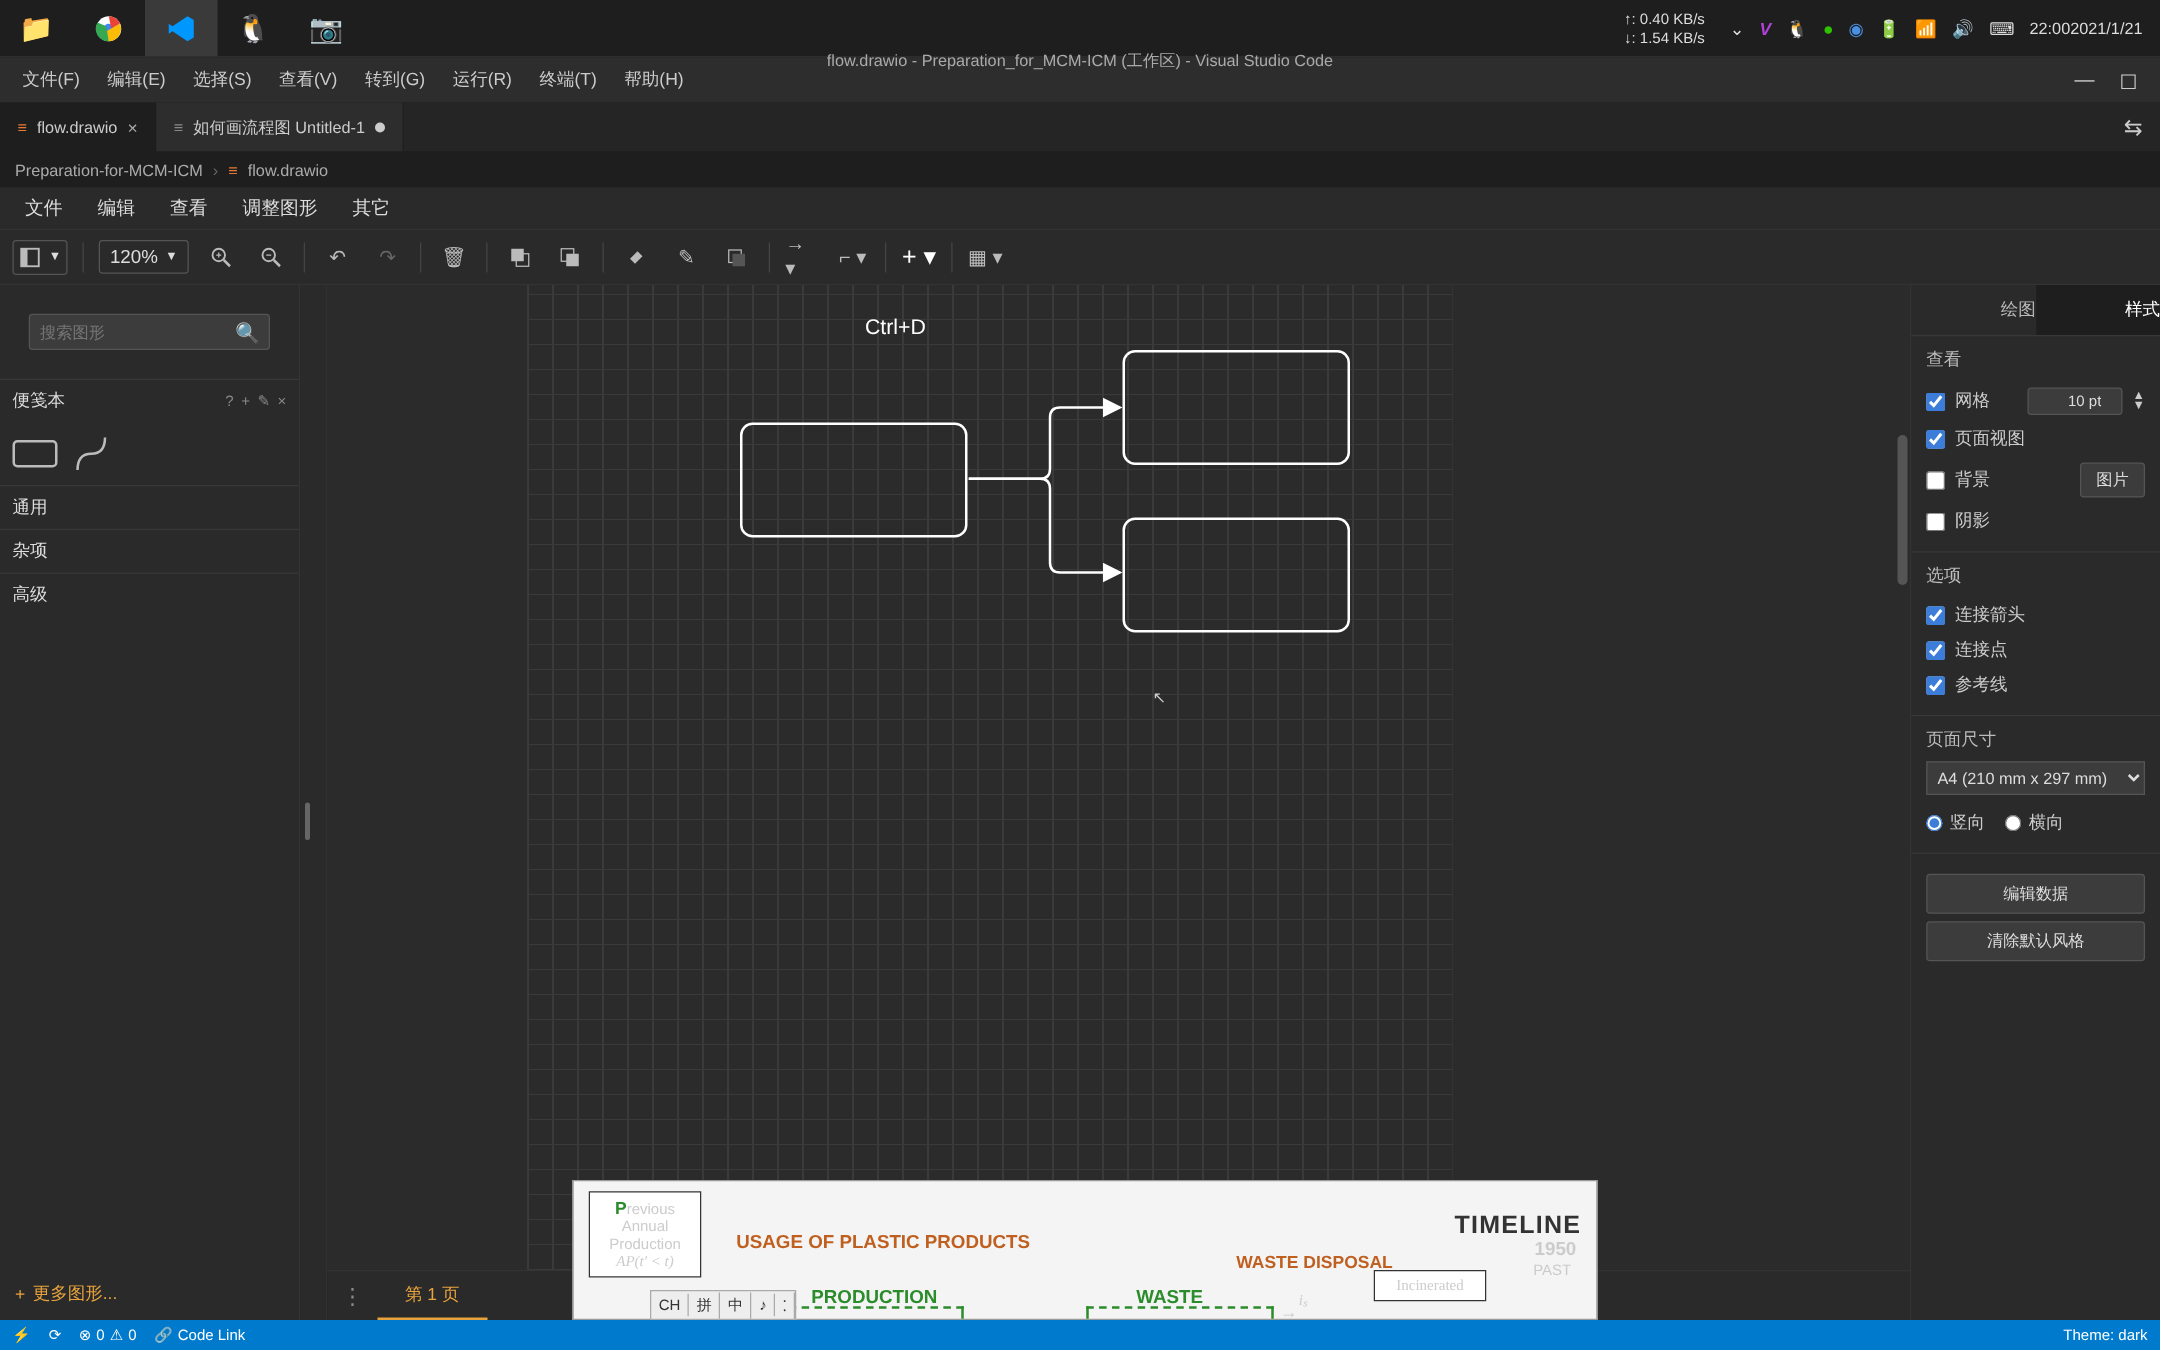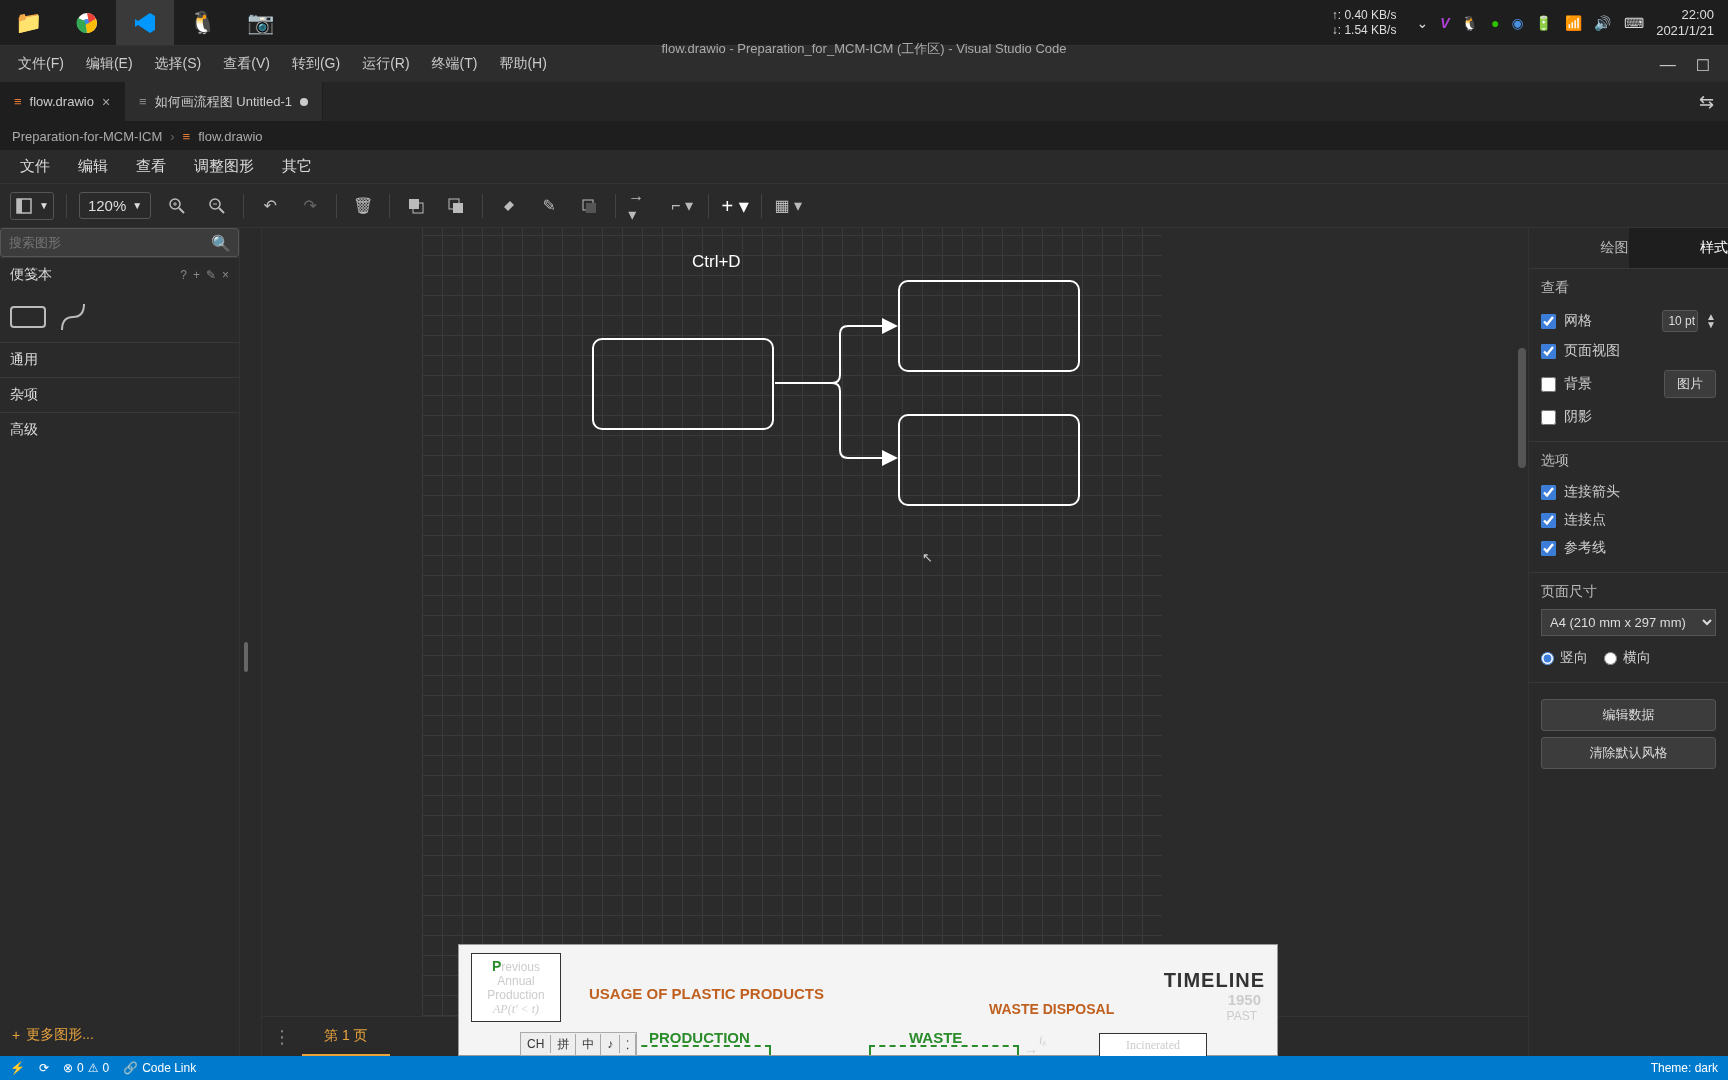--- a/index.html
+++ b/index.html
@@ -6,21 +6,21 @@
 body { background: #1e1e1e; color: #ccc; width: 1728px; height: 1080px; overflow: hidden; position: relative; }
 
 
 .taskbar { height: 46px; background: #1e1e1e; display: flex; align-items: center; justify-content: space-between; border-bottom: 1px solid #333; }
 .taskbar-left { display: flex; height: 100%; }
 .taskbar-icon { width: 58px; height: 100%; display: flex; align-items: center; justify-content: center; font-size: 22px; }
 .taskbar-icon.active { background: #3a3a3a; }
 .taskbar-right { display: flex; align-items: center; gap: 12px; padding-right: 14px; font-size: 12px; color: #ddd; }
 .net-stats { display: flex; flex-direction: column; font-size: 12px; line-height: 1.2; margin-right: 8px;}
 .tray-icon { font-size: 14px; color: #ddd; }
-.datetime { display: flex; flex-direction: column; align-items: flex-end; font-size: 13px; line-height: 1.2; }
+.datetime { display: flex; flex-direction: row; align-items: flex-end; font-size: 13px; line-height: 1.2; }
 
 
 .menubar { height: 36px; background: #2d2d2d; display: flex; align-items: center; padding: 0 8px; gap: 2px; }
 .menu-item { padding: 4px 10px; font-size: 14px; color: #ccc; cursor: pointer; }
 .title-center { position: absolute; left: 50%; transform: translateX(-50%); font-size: 13px; color: #aaa; top: 40px;}
 .window-controls { position: absolute; right: 0; top: 48px; display: flex; gap: 20px; padding: 8px 18px; color: #ccc;}
 
 
 .tabbar { height: 40px; background: #252526; display: flex; align-items: stretch; border-bottom: 1px solid #1e1e1e; }
 .tab { display: flex; align-items: center; padding: 0 14px; gap: 8px; font-size: 13px; color: #ccc; background: #2d2d2d; border-right: 1px solid #1e1e1e; }
@@ -41,21 +41,21 @@
 
 .toolbar { height: 44px; background: #2a2a2a; display: flex; align-items: center; padding: 0 10px; gap: 12px; border-bottom: 1px solid #333; }
 .tool-btn { width: 28px; height: 28px; display: flex; align-items: center; justify-content: center; color: #bbb; font-size: 16px; }
 .tool-sep { width: 1px; height: 24px; background: #444; }
 .zoom-sel { font-size: 15px; color: #ddd; display: flex; align-items: center; gap: 6px; padding: 4px 8px; border: 1px solid #555; border-radius: 3px;}
 .sidebar-sel { font-size: 15px; color: #ddd; display: flex; align-items: center; gap: 6px; padding: 4px 4px; border: 1px solid #555; border-radius: 3px;}
 
 
 .main { display: flex; height: calc(100% - 228px - 24px); }
 .left-panel { width: 240px; background: #2a2a2a; border-right: 1px solid #333; display: flex; flex-direction: column; }
-.search-box { margin: 0; }
+.search-box { margin: 23px; }
 .search-box input { width: 100%; padding: 6px 28px 6px 8px; background: #3c3c3c; border: 1px solid #555; color: #ccc; font-size: 13px; border-radius: 3px;}
 .search-wrap { position: relative; }
 .search-wrap .sicon { position: absolute; right: 8px; top: 6px; color: #888; }
 .shape-group { padding: 8px 10px; font-size: 14px; color: #ddd; display: flex; justify-content: space-between; align-items: center; border-top: 1px solid #383838;}
 .shape-group .controls { display: flex; gap: 6px; font-size: 12px; color: #888;}
 .shape-palette { padding: 10px; display: flex; gap: 14px; align-items: center; }
 .shape-rect { width: 36px; height: 22px; border: 2px solid #bbb; border-radius: 4px; background: transparent;}
 .shape-curve { width: 26px; height: 30px; position: relative; }
 .more-shapes { margin-top: auto; padding: 12px; color: #e8a33d; font-size: 14px; display: flex; align-items: center; gap: 6px;}
 
@@ -80,21 +80,21 @@
 
 .right-panel { width: 200px; background: #2a2a2a; border-left: 1px solid #333; display: flex; flex-direction: column; font-size: 14px; }
 .rp-tabs { display: flex; height: 40px; }
 .rp-tab { flex: 1; display: flex; align-items: center; justify-content: flex-end; color: #bbb; }
 .rp-tab.active { background: #1e1e1e; color: #fff; }
 .rp-section { padding: 10px 12px; border-top: 1px solid #383838; }
 .rp-title { color: #bbb; margin-bottom: 8px; }
 .rp-row { display: flex; align-items: center; gap: 8px; padding: 5px 0; color: #ccc; }
 .rp-row input[type=checkbox] { width: 15px; height: 15px; accent-color: #3b7dd8; }
 .rp-row input[type=radio] { accent-color: #3b7dd8; }
-.rp-input { background: #3c3c3c; border: 1px solid #555; color: #ddd; padding: 3px 2px; font-size: 12px; width: 36px; text-align: right; border-radius: 3px;}
+.rp-input { background: #3c3c3c; border: 1px solid #555; color: #ddd; padding: 3px 16px; font-size: 12px; width: 76px; text-align: right; border-radius: 3px;}
 .rp-btn { background: #3c3c3c; border: 1px solid #555; color: #ddd; padding: 4px 12px; font-size: 13px; border-radius: 3px;}
 .rp-select { width: 100%; background: #3c3c3c; border: 1px solid #555; color: #ddd; padding: 4px; font-size: 13px;}
 .rp-fullbtn { width: 100%; background: #3c3c3c; border: 1px solid #555; color: #ddd; padding: 6px; font-size: 13px; border-radius: 3px; margin-top: 6px;}
 
 
 .overlay-img { position: absolute; left: 458px; bottom: 24px; width: 820px; height: 112px; background: #f4f4f4; border: 1px solid #999; display: flex; font-size: 12px;}
 .ov-box { border: 1px solid #333; background: #fff; border-radius: 0; padding: 4px 8px; position: absolute; text-align: center; font-family: serif;}
 .ov-title { font-weight: bold; position: absolute; }
 .ime-bar { position: absolute; left: 520px; bottom: 24px; height: 24px; background: #eee; border: 1px solid #aaa; display: flex; align-items: center; font-size: 12px; color: #333; z-index: 5;}
 .ime-cell { padding: 2px 6px; border-right: 1px solid #aaa;}
@@ -412,21 +412,21 @@
     <div style="font-style:italic;font-family:serif">AP(t' &lt; t)</div>
   </div>
   <div class="ov-title" style="left:130px;top:40px;color:#c06020;font-size:15px">USAGE OF PLASTIC PRODUCTS</div>
   <div class="ov-title" style="left:190px;top:84px;color:#2a8c2a;font-size:15px;font-variant:small-caps">PRODUCTION</div>
   <div style="position:absolute;left:172px;top:100px;width:140px;height:10px;border:2px dashed #2a8c2a;border-bottom:none"></div>
   <div class="ov-title" style="left:450px;top:84px;color:#2a8c2a;font-size:15px;font-variant:small-caps">WASTE</div>
   <div style="position:absolute;left:410px;top:100px;width:150px;height:10px;border:2px dashed #2a8c2a;border-bottom:none"></div>
   <div class="ov-title" style="left:530px;top:56px;color:#c06020;font-size:14px">WASTE DISPOSAL</div>
   <div style="position:absolute;left:580px;top:86px;font-style:italic;font-family:serif">iₛ</div>
   <div style="position:absolute;left:565px;top:96px;font-size:14px">→</div>
-  <div class="ov-box" style="left:640px;top:88px;width:108px;border-radius:0">Incinerated</div>
+  <div class="ov-box" style="left:640px;top:71px;width:90px;border-radius:0">Incinerated</div>
   <div class="ov-title" style="right:12px;top:24px;color:#333;font-size:20px;letter-spacing:1px">TIMELINE</div>
   <div style="position:absolute;right:16px;top:46px;font-weight:bold;font-size:15px">1950</div>
   <div style="position:absolute;right:20px;top:64px;font-size:12px">PAST</div>
 </div>
 
 <div class="ime-bar">
   <div class="ime-cell">CH</div>
   <div class="ime-cell">拼</div>
   <div class="ime-cell">中</div>
   <div class="ime-cell">♪</div>

